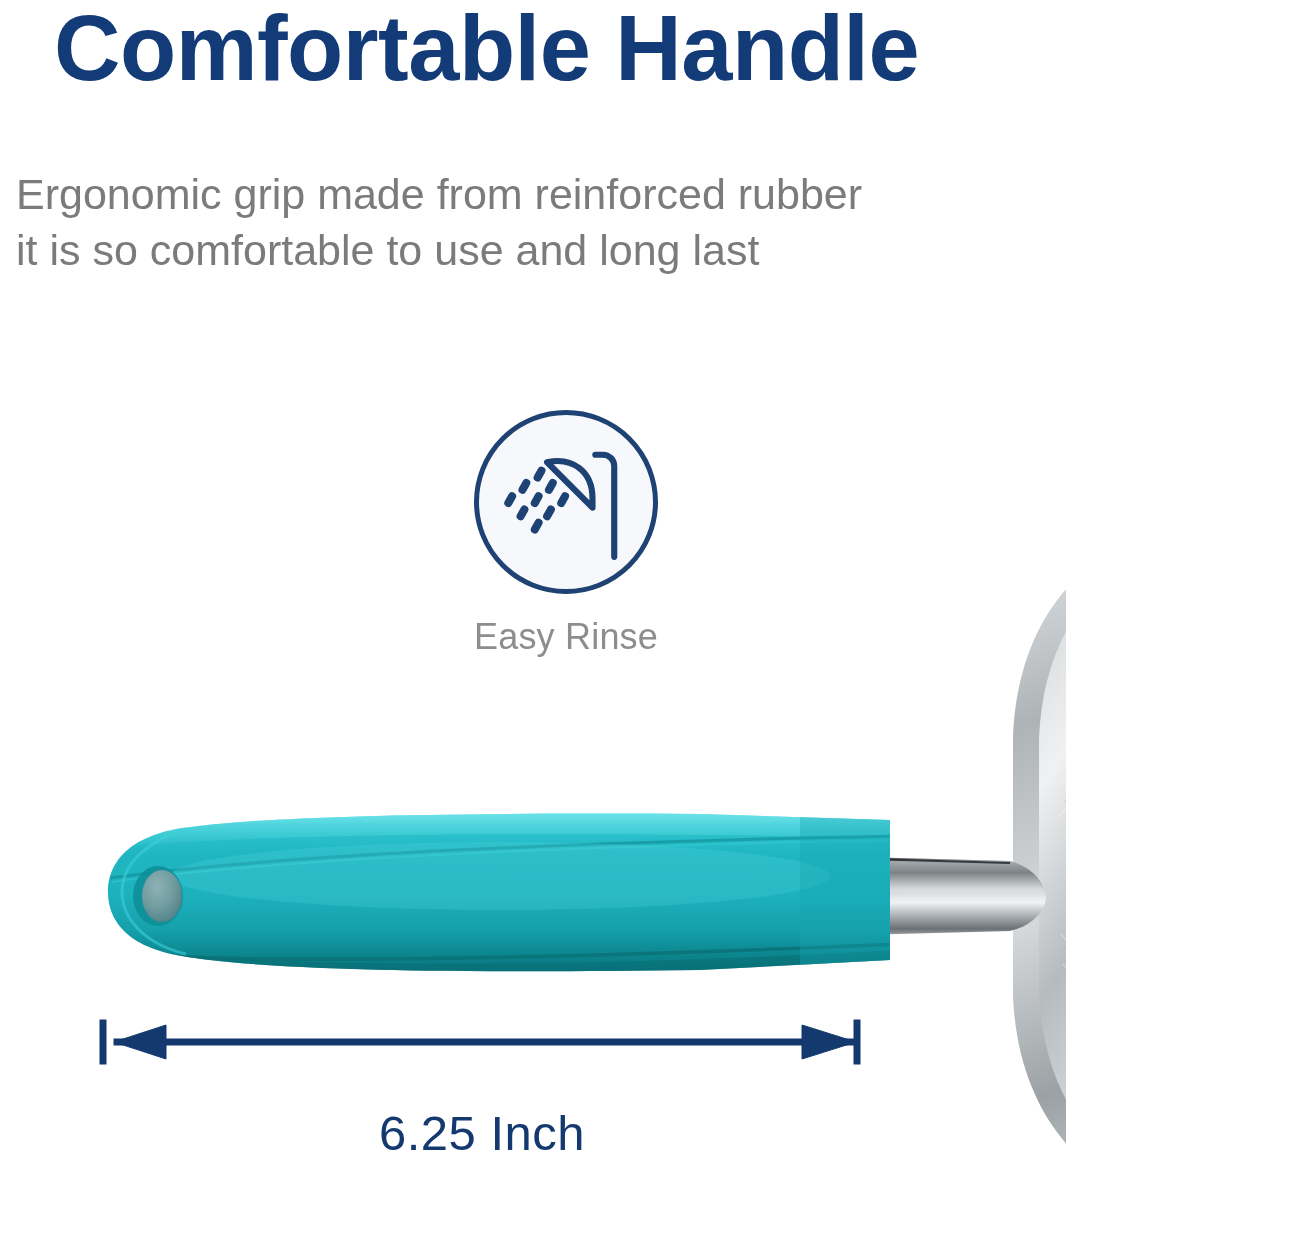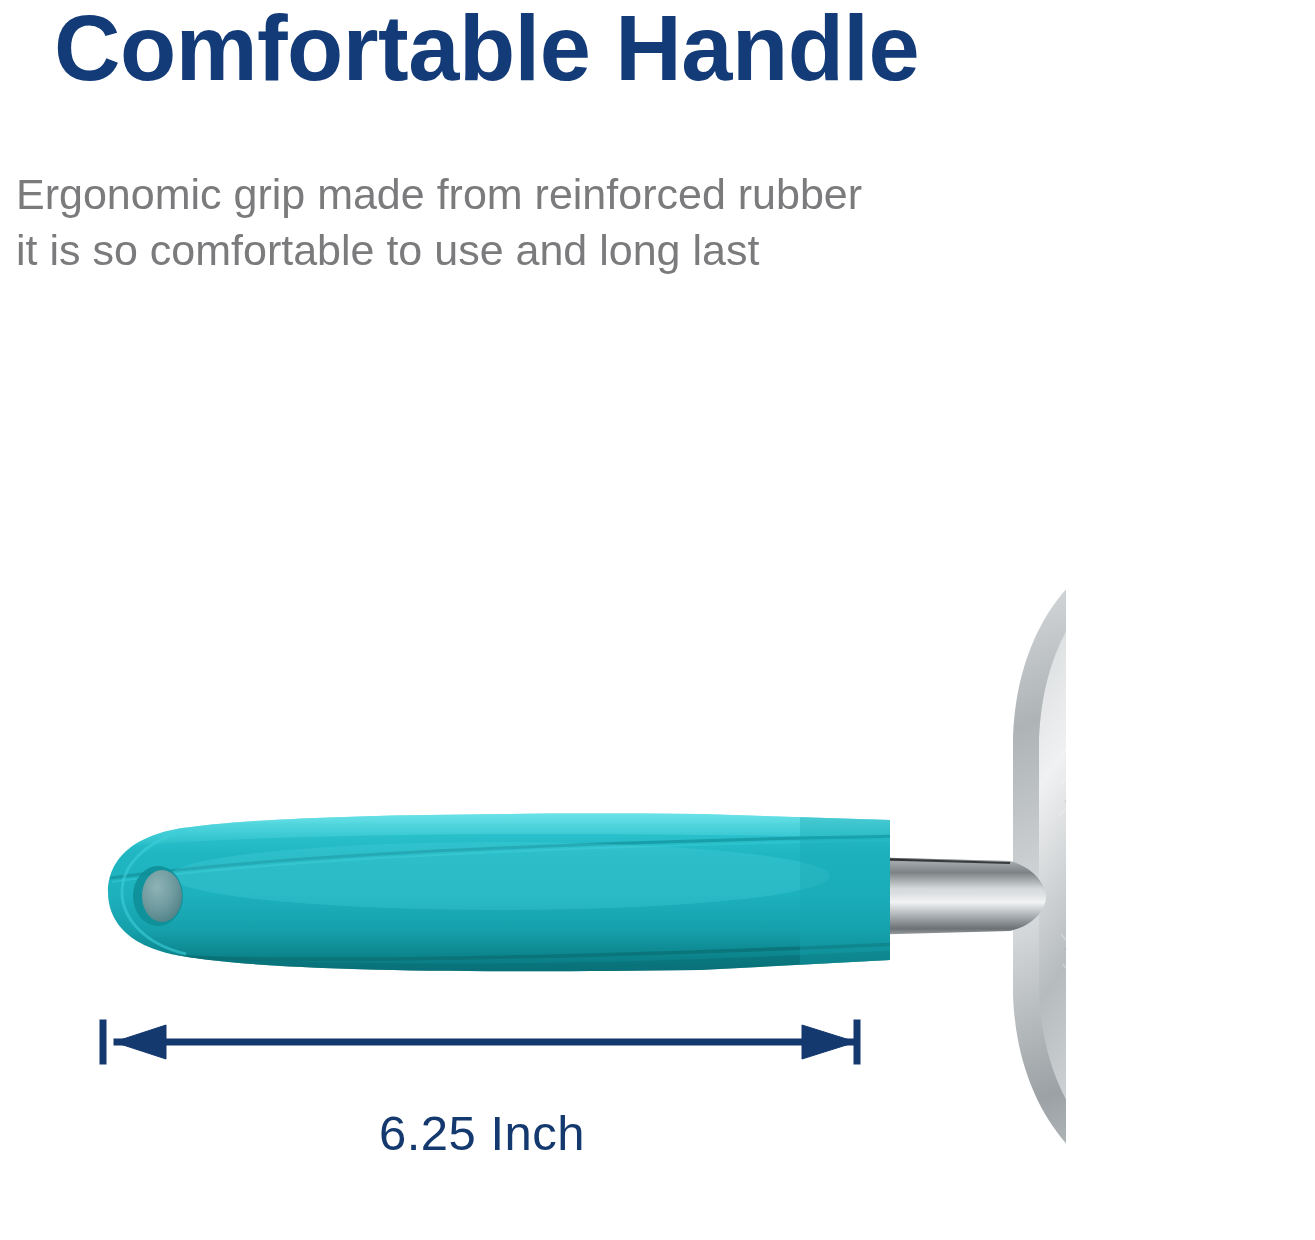--- a/index.html
+++ b/index.html
@@ -145,20 +145,46 @@
 
 <div id="page">
 
   <div class="headline">Comfortable Handle</div>
 
   <div class="subtitle">
     <span class="l1">Ergonomic grip made from reinforced rubber</span>
     <span class="l2">it is so comfortable to use and long last</span>
   </div>
 
+  <div class="badge-wrap">
+    <div class="badge-circle">
+      <svg viewBox="0 0 184 184">
+        <g fill="none" stroke="#1e4274" stroke-width="6.5" stroke-linecap="round" stroke-linejoin="round">
+
+          <path d="M123 42 h8 a12 12 0 0 1 12 12 v96"></path>
+
+          <path d="M72 50 L123 42 a0 0 0 0 1 0 0 L122 97 Z" stroke="none" fill="none"></path>
+          <path d="M72 50 C99 44 120 60 120 88 L120 98 L72 50 Z"></path>
+        </g>
+
+        <g stroke="#1e4274" stroke-width="8.5" stroke-linecap="round">
+          <line x1="66" y1="59" x2="62" y2="66"></line>
+          <line x1="50" y1="72" x2="46" y2="79"></line>
+          <line x1="78" y1="72" x2="74" y2="79"></line>
+          <line x1="35" y1="86" x2="31" y2="93"></line>
+          <line x1="63" y1="86" x2="59" y2="93"></line>
+          <line x1="91" y1="86" x2="87" y2="93"></line>
+          <line x1="48" y1="100" x2="44" y2="107"></line>
+          <line x1="76" y1="100" x2="72" y2="107"></line>
+          <line x1="63" y1="114" x2="59" y2="121"></line>
+        </g>
+      </svg>
+    </div>
+    <div class="badge-label">Easy Rinse</div>
+  </div>
 
   <div class="scoop">
     <svg viewBox="0 0 420 690" preserveAspectRatio="none">
       <defs>
         <linearGradient id="rimG" x1="0" y1="0" x2="0.25" y2="1">
           <stop offset="0%" stop-color="#e9ebec"></stop>
           <stop offset="28%" stop-color="#aeb3b6"></stop>
           <stop offset="55%" stop-color="#d7dadc"></stop>
           <stop offset="80%" stop-color="#9ba1a4"></stop>
           <stop offset="100%" stop-color="#cfd3d5"></stop>

